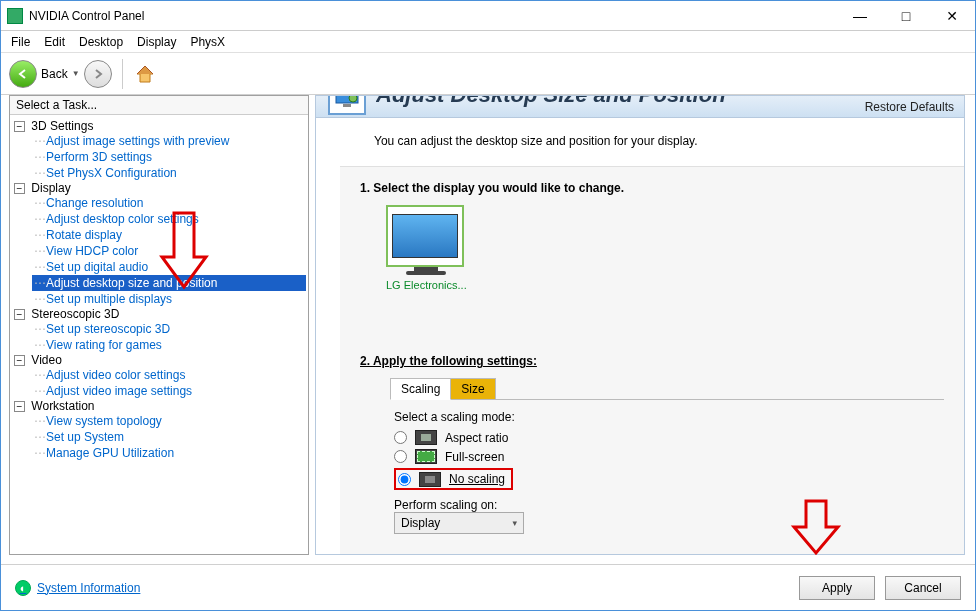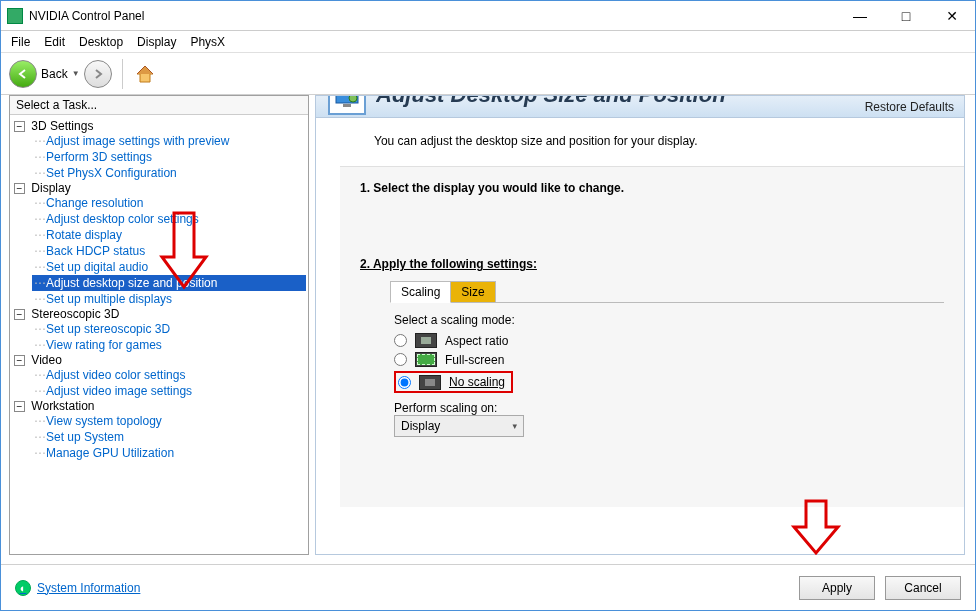--- a/index.html
+++ b/index.html
@@ -207,21 +207,21 @@
             <div class="tree-item">Set PhysX Configuration</div>
           </div>
         </div>
         <div class="tree-group">
           <span class="tree-toggle">−</span>
           <span class="tree-group-label">Display</span>
           <div class="tree-children">
             <div class="tree-item">Change resolution</div>
             <div class="tree-item">Adjust desktop color settings</div>
             <div class="tree-item">Rotate display</div>
-            <div class="tree-item">Back HDCP status</div>
+            <div class="tree-item">View HDCP color</div>
             <div class="tree-item">Set up digital audio</div>
             <div class="tree-item selected">Adjust desktop size and position</div>
             <div class="tree-item">Set up multiple displays</div>
           </div>
         </div>
         <div class="tree-group">
           <span class="tree-toggle">−</span>
           <span class="tree-group-label">Stereoscopic 3D</span>
           <div class="tree-children">
             <div class="tree-item">Set up stereoscopic 3D</div>
@@ -257,20 +257,27 @@
             <circle cx="18" cy="10" r="4" fill="#7fc05a" stroke="#2b7d1a"></circle>
           </svg>
         </div>
         <div class="big-title">Adjust Desktop Size and Position</div>
         <span class="restore">Restore Defaults</span>
       </div>
       <div class="content-body">
         <div class="desc">You can adjust the desktop size and position for your display.</div>
         <div class="panel">
           <div class="step-h">1. Select the display you would like to change.</div>
+          <div class="monitor-box">
+            <div class="monitor">
+                <div class="screen"></div>
+              </div>
+            <div class="mon-stand"></div><div class="mon-base"></div>
+            <div class="mon-label">LG Electronics...</div>
+          </div>
 
           <div class="step-h" style="margin-top:62px;text-decoration:underline;">2. Apply the following settings:</div>
 
           <div class="tabs">
             <div class="tabrow">
               <div class="tab active">Scaling</div>
               <div class="tab">Size</div>
             </div>
             <div class="tabpanel">
               <div style="margin-bottom:6px;">Select a scaling mode:</div>

